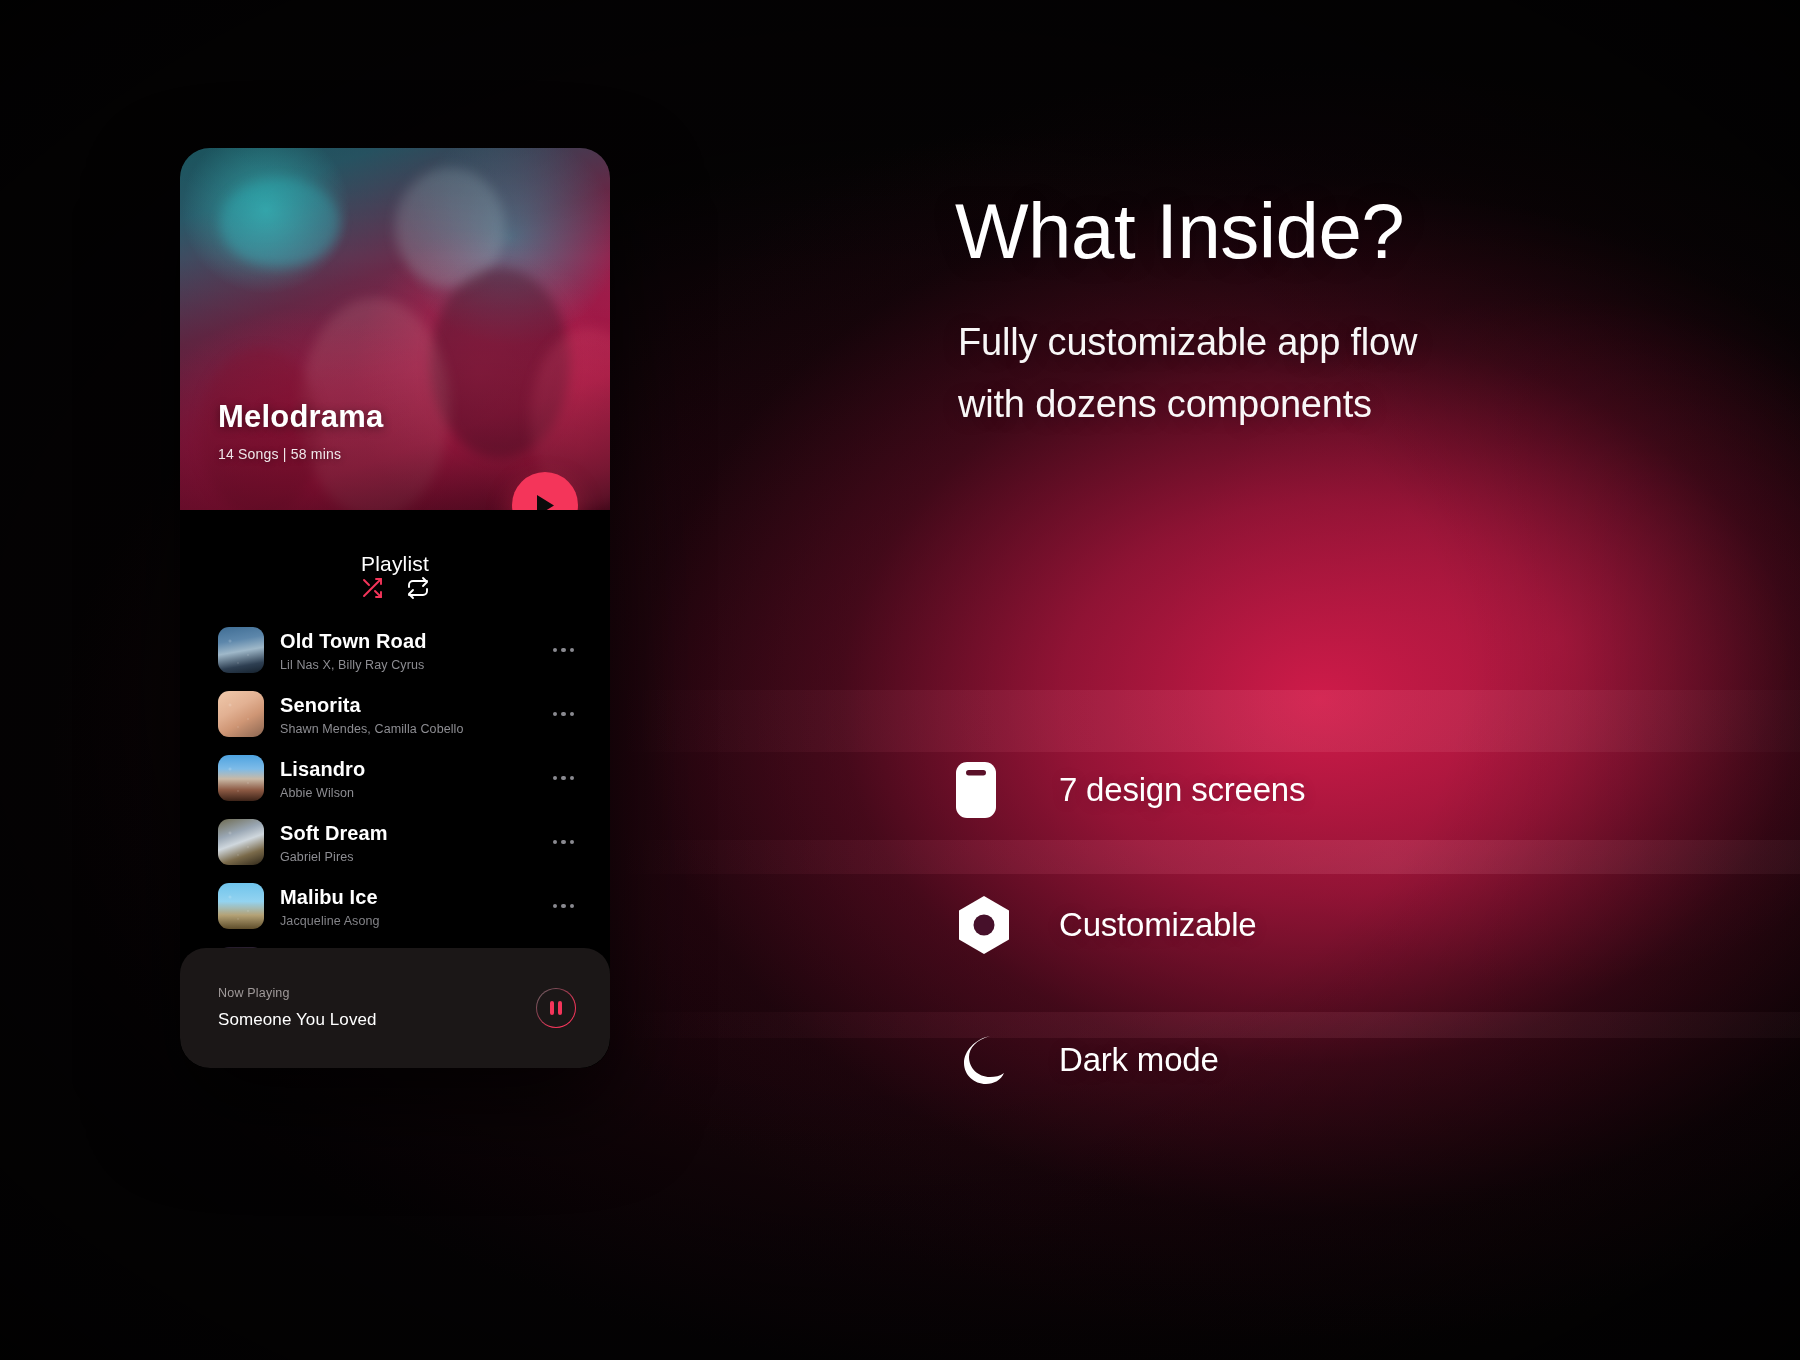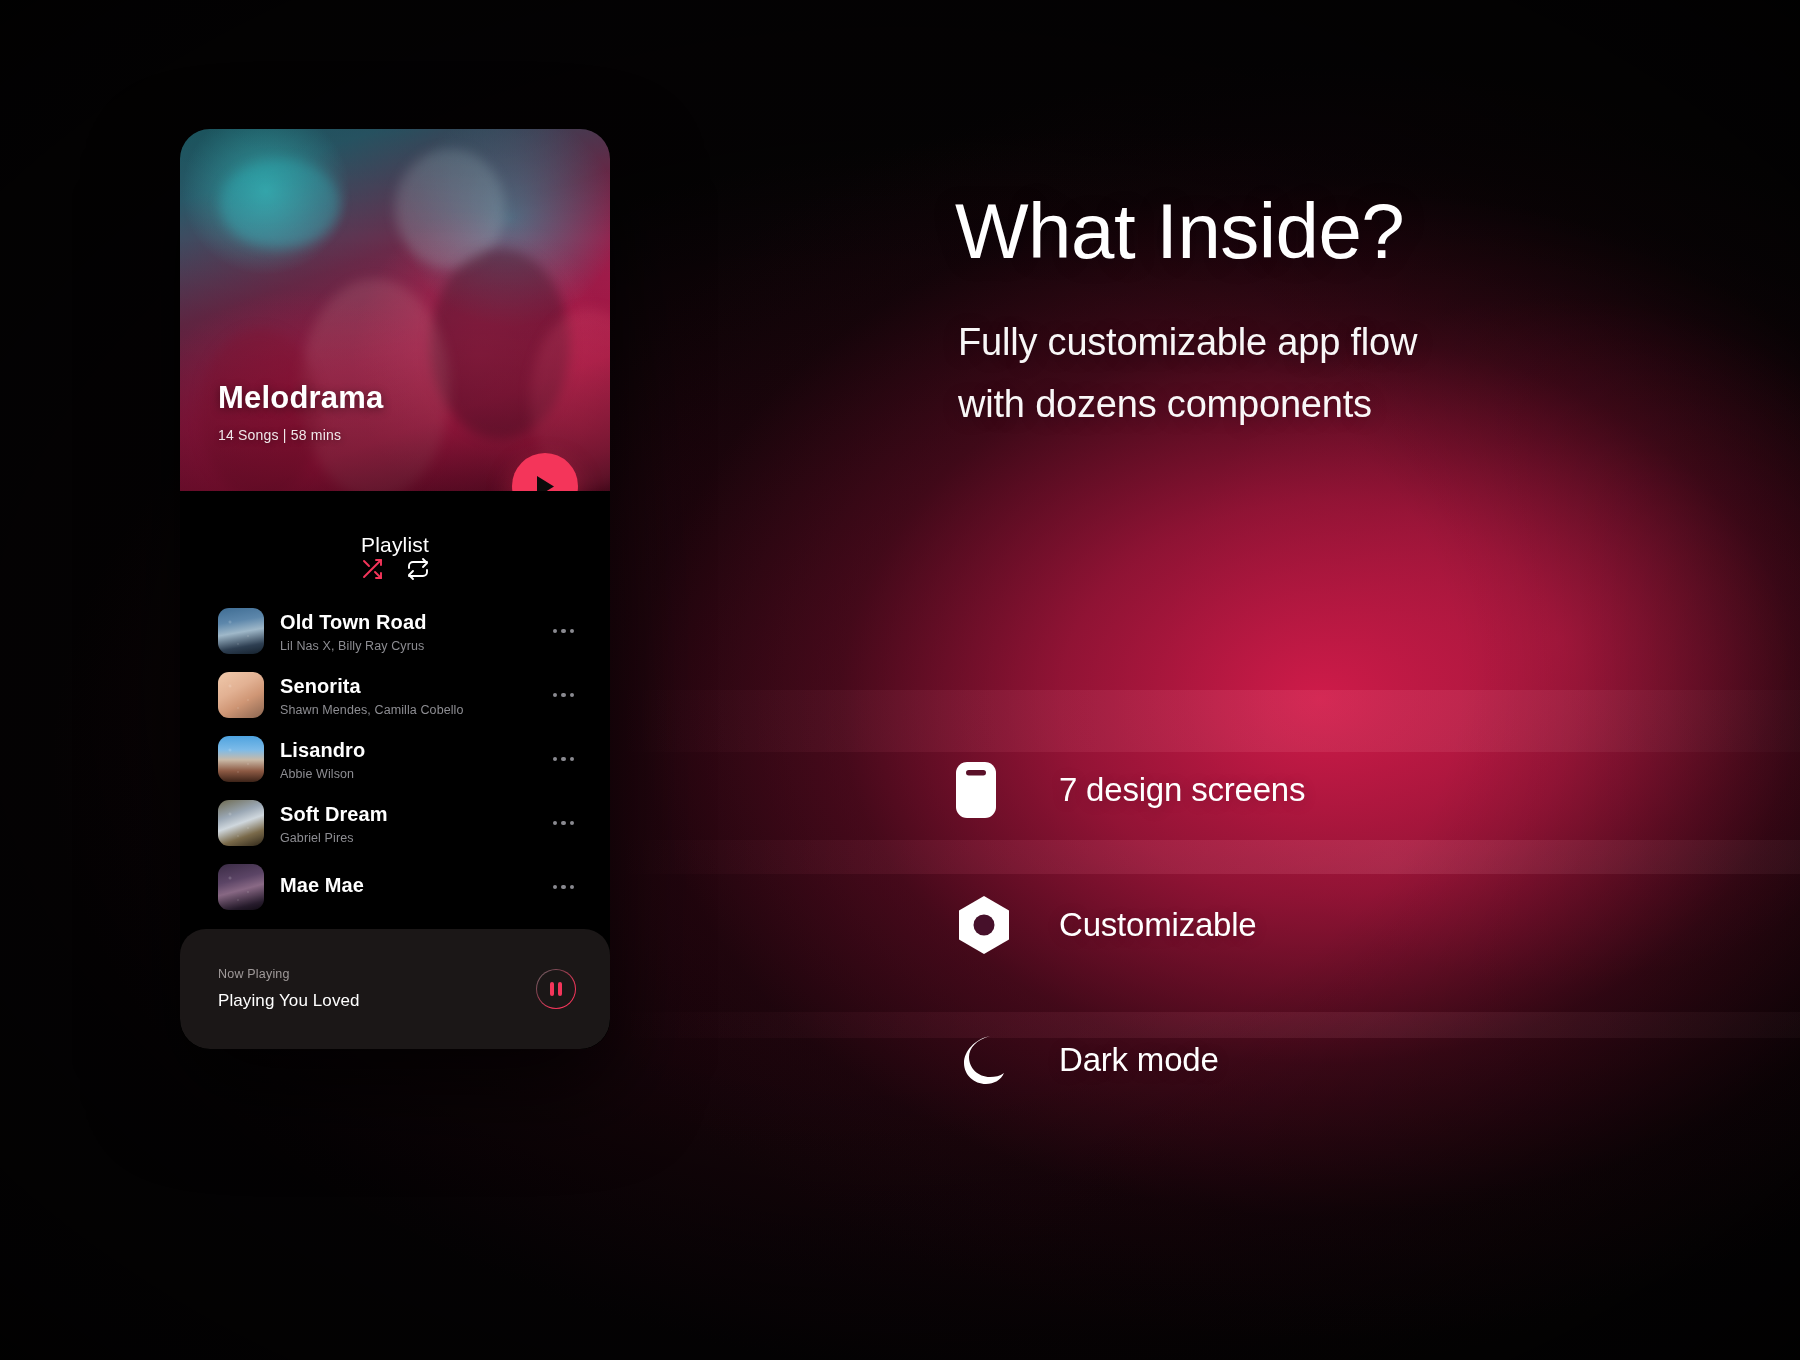--- a/index.html
+++ b/index.html
@@ -28,21 +28,21 @@
   .streak-a { top:690px;  height:62px; }
   .streak-b { top:840px;  height:34px; background:linear-gradient(to right, rgba(255,255,255,0) 0%, rgba(255,110,145,0.10) 30%, rgba(255,150,175,0.16) 65%, rgba(255,170,190,0.08) 100%); }
   .streak-c { top:1012px; height:26px; background:linear-gradient(to right, rgba(255,255,255,0) 0%, rgba(255,110,145,0.07) 30%, rgba(255,150,175,0.11) 65%, rgba(255,170,190,0.05) 100%); }
   .bg-vignette {
     position:absolute; inset:0;
     background:radial-gradient(ellipse 1400px 1000px at 900px 680px, rgba(0,0,0,0) 40%, rgba(0,0,0,0.45) 78%, rgba(0,0,0,0.85) 100%);
   }
 
   
   #phone {
-    position:absolute; left:180px; top:129px;
+    position:absolute; left:180px; top:148px;
     width:430px; height:920px;
     background:#000; border-radius:30px;
     overflow:hidden;
     box-shadow:0 40px 90px rgba(0,0,0,0.75);
   }
 
   
   .hero { position:relative; width:100%; height:362px; overflow:hidden; }
   .hero-photo {
     position:absolute; inset:0;
@@ -281,41 +281,55 @@
           <div class="track-title">Soft Dream</div>
           <div class="track-artist">Gabriel Pires</div>
         </div>
         <div class="track-more">
             <i class="dot"></i>
             <i class="dot"></i>
             <i class="dot"></i>
           </div>
       </div>
 
+      <div class="track">
+        <div class="track-art art-5">
+            <div class="art-dots"></div>
+          </div>
+        <div class="track-info">
+          <div class="track-title">Malibu Ice</div>
+          <div class="track-artist">Jacqueline Asong</div>
+        </div>
+        <div class="track-more">
+            <i class="dot"></i>
+            <i class="dot"></i>
+            <i class="dot"></i>
+          </div>
+      </div>
 
       <div class="track">
         <div class="track-art art-6">
             <div class="art-dots"></div>
           </div>
         <div class="track-info">
           <div class="track-title">Mae Mae</div>
           <div class="track-artist"></div>
         </div>
         <div class="track-more">
             <i class="dot"></i>
             <i class="dot"></i>
             <i class="dot"></i>
           </div>
       </div>
     </div>
 
     <div class="now-playing">
       <div>
         <div class="np-label">Now Playing</div>
-        <div class="np-title">Playing You Loved</div>
+        <div class="np-title">Someone You Loved</div>
       </div>
       <div class="np-btn">
         <span class="np-bars">
           <i class="np-bar"></i>
             <i class="np-bar"></i>
         </span>
       </div>
     </div>
   </div>
 </div>

